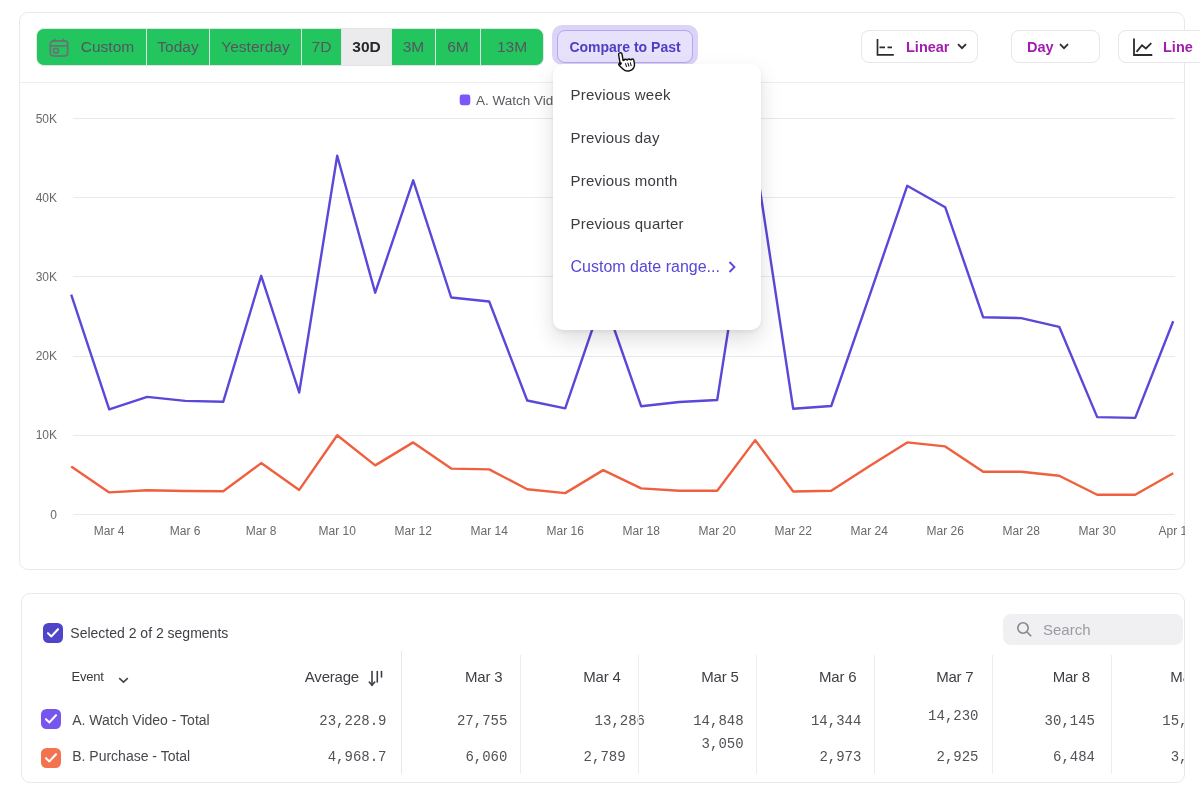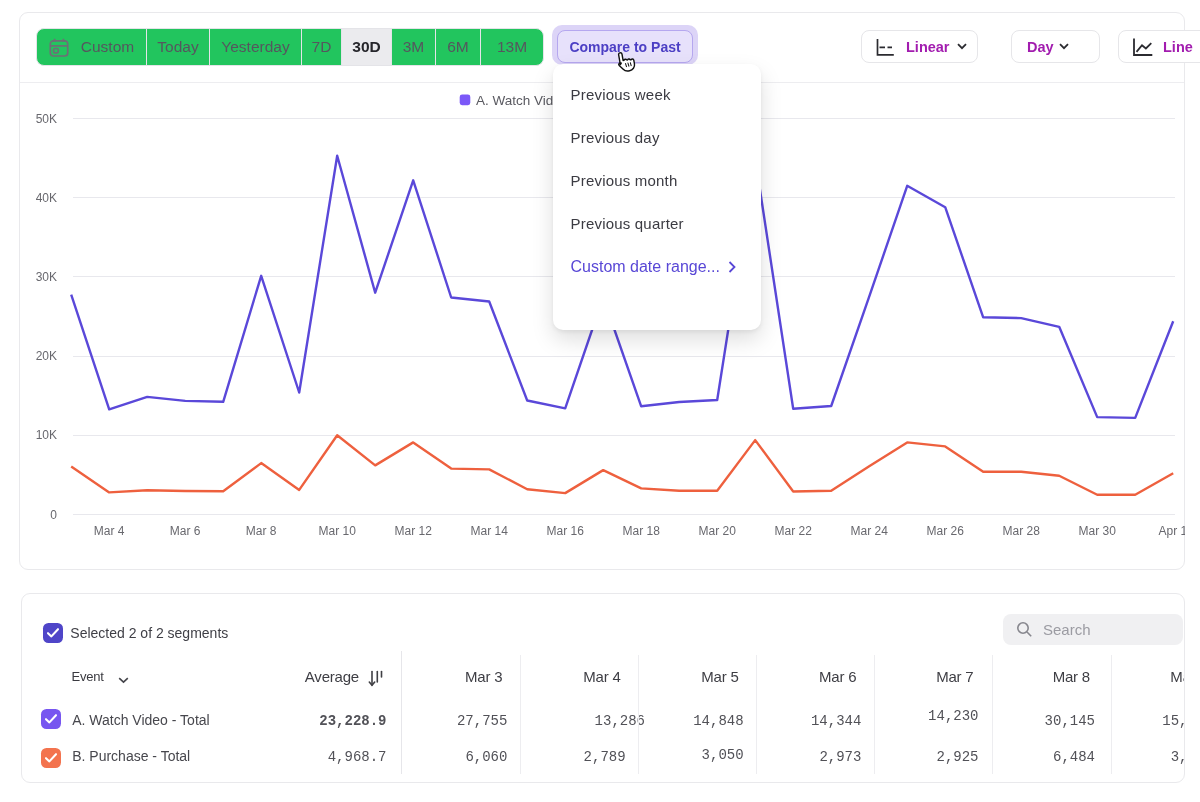--- a/index.html
+++ b/index.html
@@ -185,39 +185,39 @@
   <div class="abs hcell" style="left:838.5px; width:113px;">Mar 7</div>
   <div class="abs hcell" style="left:955px; width:113px;">Mar 8</div>
   <div class="abs hcell" style="left:1072.7px; width:113px;">Mar 9</div>
 
   <div class="abs cb" style="left:18.8px; top:115.2px; background:#7756f0;">
     <svg width="14" height="12" viewBox="0 0 14 12" fill="none" stroke="#fff" stroke-width="2.1" stroke-linecap="round" stroke-linejoin="round">
         <path d="M2 6.2 L5.4 9.4 L12 2.2"></path>
       </svg>
   </div>
   <div class="abs rlabel" style="top:117.8px;">A. Watch Video - Total</div>
-  <div class="abs num ncell" style="top:118.7px; left:217px; width:147.5px;font-weight:bold;">23,228.9</div>
+  <div class="abs num ncell" style="top:118.7px; left:217px; width:147.5px;">23,228.9</div>
   <div class="abs num ncell" style="top:118.7px; left:367.4px; width:118px;">27,755</div>
   <div class="abs num ncell" style="top:118.7px; left:505px; width:118px;">13,286</div>
   <div class="abs num ncell" style="top:118.7px; left:603.6px; width:118px;">14,848</div>
   <div class="abs num ncell" style="top:118.7px; left:721.4px; width:118px;">14,344</div>
   <div class="abs num ncell" style="top:114px; left:838.5px; width:118px;">14,230</div>
   <div class="abs num ncell" style="top:118.7px; left:955px; width:118px;">30,145</div>
   <div class="abs num ncell" style="top:118.7px; left:1072.7px; width:118px;">15,346</div>
 
   <div class="abs cb" style="left:18.8px; top:153.6px; background:#f3734e;">
     <svg width="14" height="12" viewBox="0 0 14 12" fill="none" stroke="#fff" stroke-width="2.1" stroke-linecap="round" stroke-linejoin="round">
         <path d="M2 6.2 L5.4 9.4 L12 2.2"></path>
       </svg>
   </div>
   <div class="abs rlabel" style="top:154px;">B. Purchase - Total</div>
   <div class="abs num ncell" style="top:154.9px; left:217px; width:147.5px;">4,968.7</div>
   <div class="abs num ncell" style="top:154.9px; left:367.4px; width:118px;">6,060</div>
   <div class="abs num ncell" style="top:154.9px; left:485.6px; width:118px;">2,789</div>
-  <div class="abs num ncell" style="top:153px; left:603.6px; width:118px;">3,050</div>
+  <div class="abs num ncell" style="top:142px; left:603.6px; width:118px;">3,050</div>
   <div class="abs num ncell" style="top:154.9px; left:721.4px; width:118px;">2,973</div>
   <div class="abs num ncell" style="top:154.9px; left:838.5px; width:118px;">2,925</div>
   <div class="abs num ncell" style="top:154.9px; left:955px; width:118px;">6,484</div>
   <div class="abs num ncell" style="top:154.9px; left:1072.7px; width:118px;">3,211</div>
 
   <div class="vsep" style="left:379.3px; top:57px; height:123px; background:#e6e6ea;"></div>
   <div class="vsep" style="left:497.5px; top:61px; height:119px;"></div>
   <div class="vsep" style="left:615.7px; top:61px; height:119px;"></div>
   <div class="vsep" style="left:733.9px; top:61px; height:119px;"></div>
   <div class="vsep" style="left:852.1px; top:61px; height:119px;"></div>

